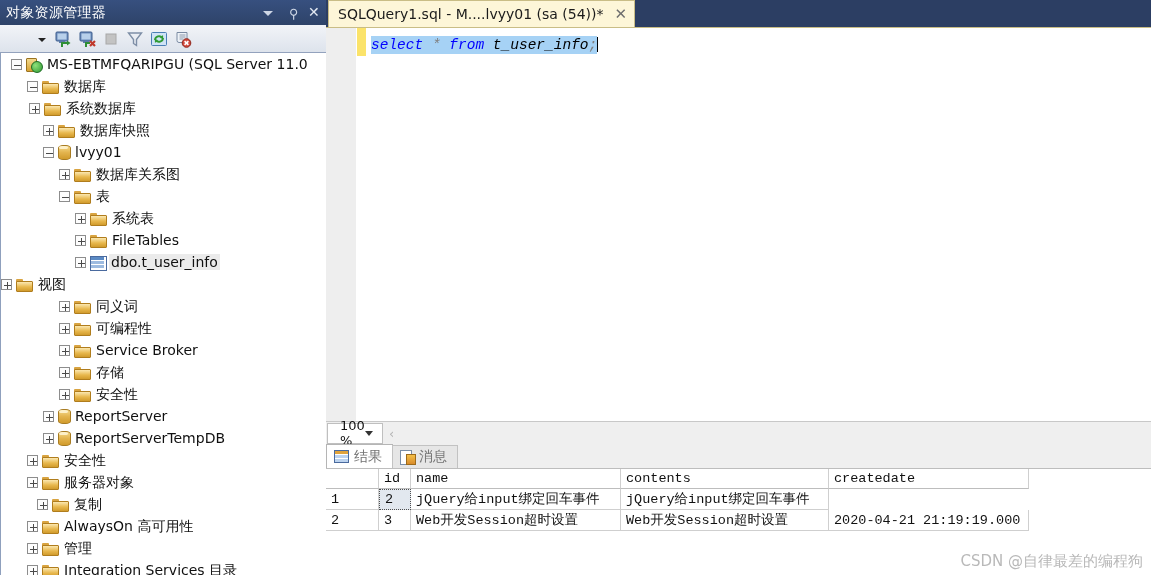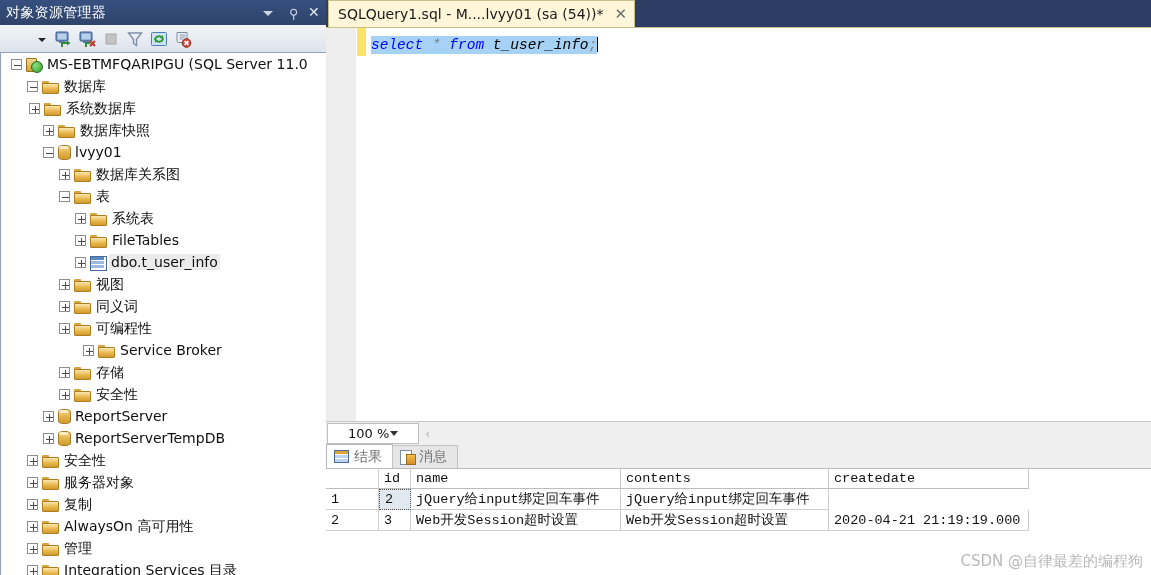--- a/index.html
+++ b/index.html
@@ -107,22 +107,22 @@
               font-family: "Liberation Mono", monospace; font-size: 14.5px; line-height: 17px; font-style: italic; }
   .sel-bg { background: #a6d2f5; padding: 1px 0; }
   .kw { color: #0000ff; }
   .op { color: #808080; }
   .id { color: #000000; }
   .semi { color: #808080; }
   .caret { display: inline-block; width: 1px; height: 15px; background: #000; vertical-align: -3px; }
 
   .zoombar { position: absolute; left: 0; top: 421px; width: 825px; height: 23px; background: #efefef;
              border-top: 1px solid #c8c8c8; display: flex; align-items: center; }
-  .zoombox { width: 92px; height: 21px; margin-left: 1px; background: #ffffff; border: 1px solid #bfbfbf;
-             display: flex; align-items: center; justify-content: space-between; padding: 0 20px; }
+  .zoombox { width: 56px; height: 21px; margin-left: 1px; background: #ffffff; border: 1px solid #bfbfbf;
+             display: flex; align-items: center; justify-content: space-between; padding: 0 12px; }
   .zoombox .zv { font-size: 13px; color: #111; font-family: "DejaVu Sans", sans-serif; }
   .zcaret { width: 0; height: 0; border-left: 4px solid transparent; border-right: 4px solid transparent;
             border-top: 5px solid #333; }
   .splitleft { margin-left: 6px; color: #b4b4b4; font-size: 13px; font-family: "DejaVu Sans", sans-serif; }
 
   .resultpane { position: absolute; left: 0; top: 444px; width: 825px; height: 131px; background: #ffffff; }
   .restabs { height: 24px; display: flex; align-items: flex-end; background: #efefef; }
   .restab { height: 23px; display: flex; align-items: center; gap: 5px; padding: 0 10px 0 7px;
             border: 1px solid #c2c2c2; border-bottom: none; margin-right: -1px; }
   .restab.active { background: #ffffff; border-color: #b5b5b5; height: 24px; }
@@ -290,42 +290,42 @@
           <span class="gap"></span>
           <span class="tlabel">FileTables</span>
         </div>
         <div class="tnode" style="padding-left: 74px;">
           <span class="twist plus"></span>
           <span class="gap"></span>
           <span class="ic ic-table"></span>
           <span class="gap"></span>
           <span class="tlabel sel">dbo.t_user_info</span>
         </div>
-        <div class="tnode" style="padding-left: 58px;">
+        <div class="tnode" style="">
           <span class="twist plus"></span>
           <span class="gap"></span>
           <span class="ic ic-folder"></span>
           <span class="gap"></span>
           <span class="tlabel">视图</span>
         </div>
         <div class="tnode" style="padding-left: 58px;">
           <span class="twist plus"></span>
           <span class="gap"></span>
           <span class="ic ic-folder"></span>
           <span class="gap"></span>
           <span class="tlabel">同义词</span>
         </div>
         <div class="tnode" style="padding-left: 58px;">
           <span class="twist plus"></span>
           <span class="gap"></span>
           <span class="ic ic-folder"></span>
           <span class="gap"></span>
           <span class="tlabel">可编程性</span>
         </div>
-        <div class="tnode" style="padding-left: 58px; margin-left: 24px;">
+        <div class="tnode" style="padding-left: 58px;">
           <span class="twist plus"></span>
           <span class="gap"></span>
           <span class="ic ic-folder"></span>
           <span class="gap"></span>
           <span class="tlabel">Service Broker</span>
         </div>
         <div class="tnode" style="padding-left: 58px;">
           <span class="twist plus"></span>
           <span class="gap"></span>
           <span class="ic ic-folder"></span>
@@ -360,21 +360,21 @@
           <span class="gap"></span>
           <span class="tlabel">安全性</span>
         </div>
         <div class="tnode" style="padding-left: 26px;">
           <span class="twist plus"></span>
           <span class="gap"></span>
           <span class="ic ic-folder"></span>
           <span class="gap"></span>
           <span class="tlabel">服务器对象</span>
         </div>
-        <div class="tnode" style="padding-left: 26px;">
+        <div class="tnode" style="padding-left: 36px;">
           <span class="twist plus"></span>
           <span class="gap"></span>
           <span class="ic ic-folder"></span>
           <span class="gap"></span>
           <span class="tlabel">复制</span>
         </div>
         <div class="tnode" style="padding-left: 26px; align-items: center;">
           <span class="twist plus"></span>
           <span class="gap"></span>
           <span class="ic ic-folder"></span>

